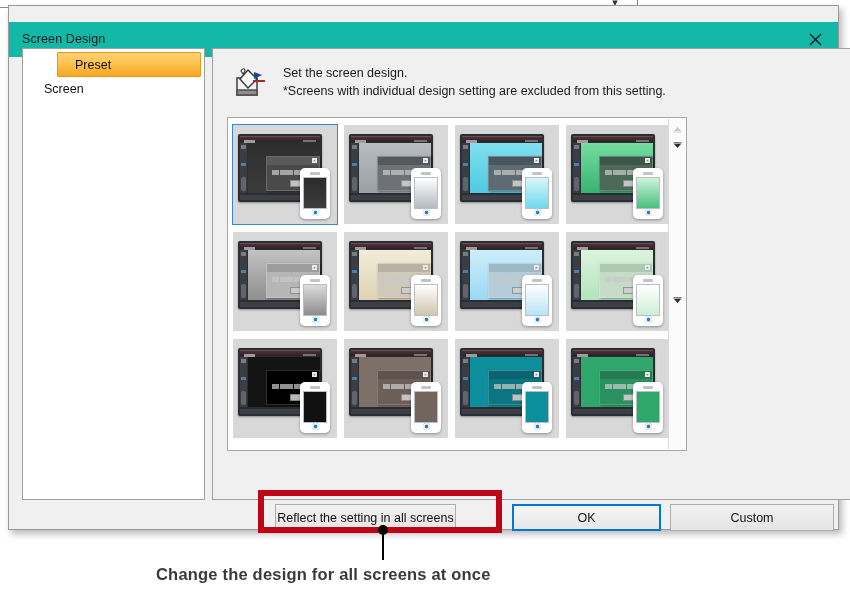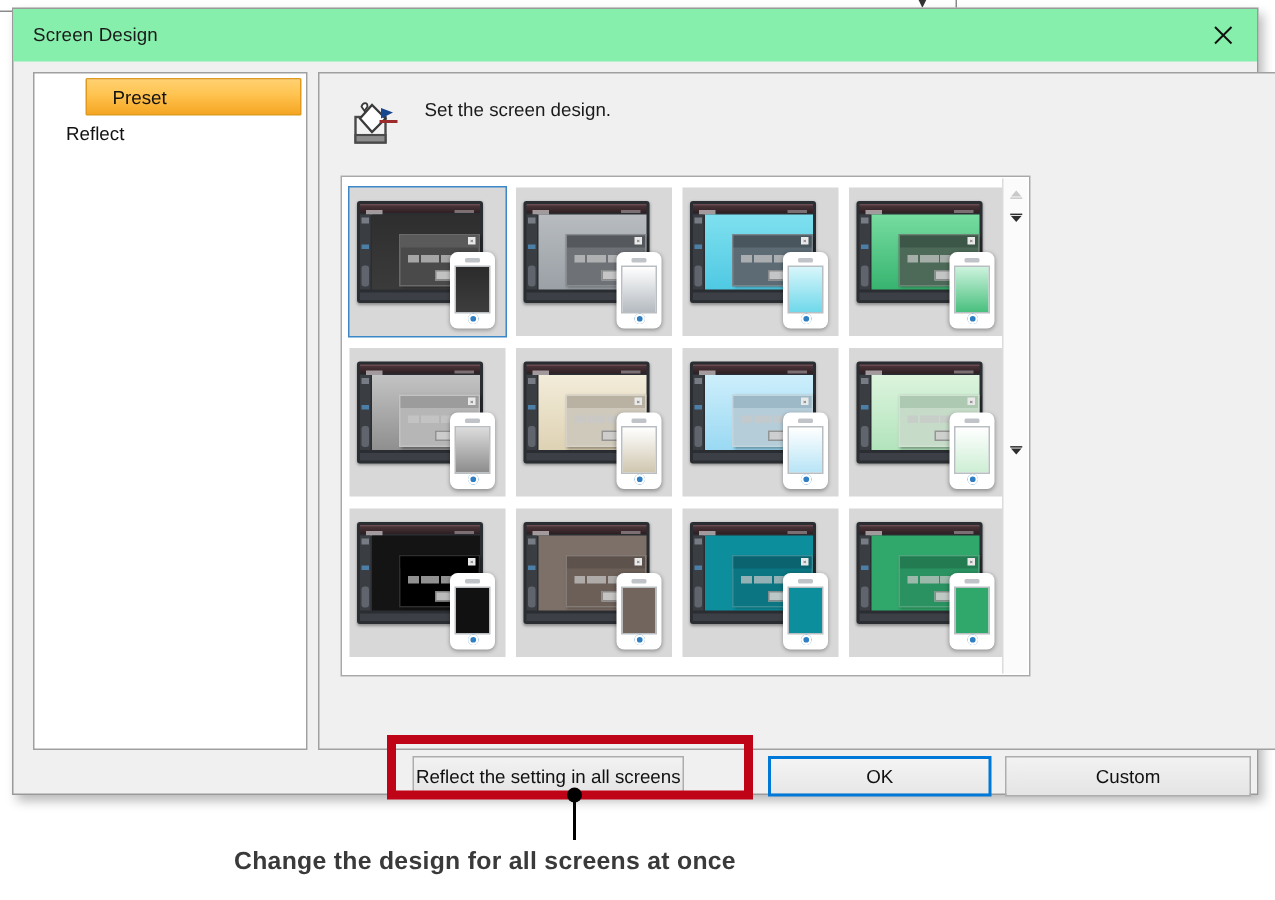--- a/index.html
+++ b/index.html
@@ -26,22 +26,22 @@
 
   
   #dialog{
     position:absolute;left:8px;top:5px;width:831px;height:525px;
     background:#f0f0f0;
     border:1px solid #9a9a9a;
     box-sizing:border-box;
     box-shadow:3px 4px 7px rgba(0,0,0,.28);
   }
   #titlebar{
-    position:absolute;left:0;top:0;width:100%;height:35px;
-    background:#86efac;
+    position:absolute;left:0;top:16px;width:100%;height:35px;
+    background:#14b8a6;
     box-sizing:border-box;
   }
   #title-text{
     position:absolute;left:13px;top:10px;
     font-size:12.5px;color:#1b1b1b;letter-spacing:.1px;
   }
   #close-btn{
     position:absolute;right:0px;top:0px;width:45px;height:34px;
     display:flex;align-items:center;justify-content:center;
     cursor:default;
@@ -263,40 +263,41 @@
         <line x1="12" y1="1" x2="1" y2="12" stroke="#111" stroke-width="1.3"></line>
       </svg>
     </div>
   </div>
 
   <div id="left-panel">
     <div class="list-item selected">
       <span>Preset</span>
     </div>
     <div class="list-item">
-      <span>Reflect</span>
+      <span>Screen</span>
     </div>
   </div>
 
   <div id="right-panel">
 
     <div id="info-row">
       <div id="paint-icon">
         <svg width="36" height="36" viewBox="0 0 36 36" aria-hidden="true">
           <rect x="6" y="14" width="20" height="17" fill="#f2f2f2" stroke="#4a4a4a" stroke-width="1.6"></rect>
           <rect x="6" y="26" width="20" height="5" fill="#8d8d8d" stroke="#4a4a4a" stroke-width="1.4"></rect>
           <path d="M9 15 L17 6 L26 15 L17 24 Z" fill="#ffffff" stroke="#3a3a3a" stroke-width="1.5"></path>
           <path d="M10 7 C11 4, 14 4, 14 7 L12 10 Z" fill="#ffffff" stroke="#3a3a3a" stroke-width="1.2"></path>
           <path d="M22 10 L31 10 L31 17 L22 17 Z" fill="#cfd2d6" opacity="0"></path>
           <path d="M23 8 L31 11 L23 15 Z" fill="#17478f"></path>
           <rect x="22" y="16" width="12" height="2" fill="#9c2b2b"></rect>
         </svg>
       </div>
       <div id="info-lines">
         <div>Set the screen design.</div>
+        <div>*Screens with individual design setting are excluded from this setting.</div>
       </div>
     </div>
 
     <div id="thumb-box">
       <div id="thumb-grid">
           <div class="thumb-cell selected">
             <div class="thumb-inner">
               <div class="monitor">
                 <div class="mon-topbar">
                   <div class="mon-logo"></div>

